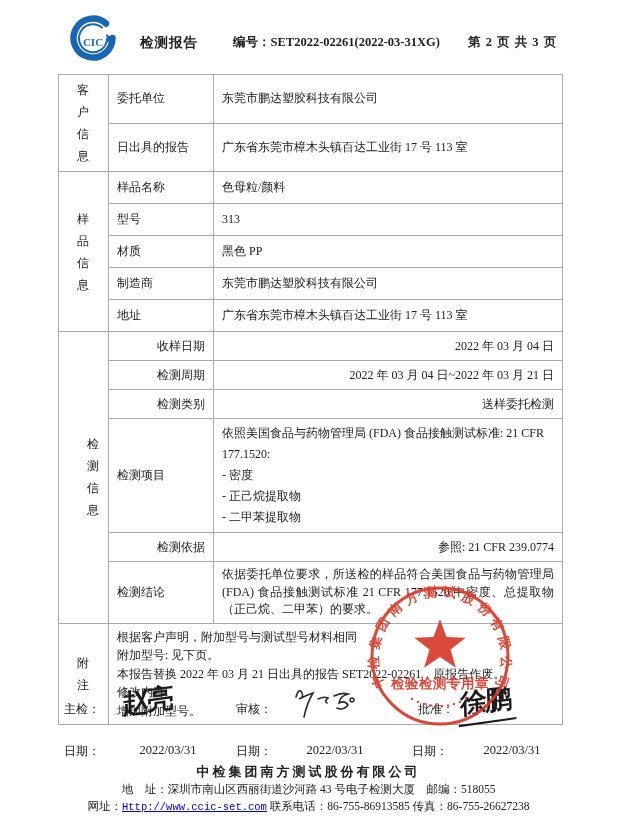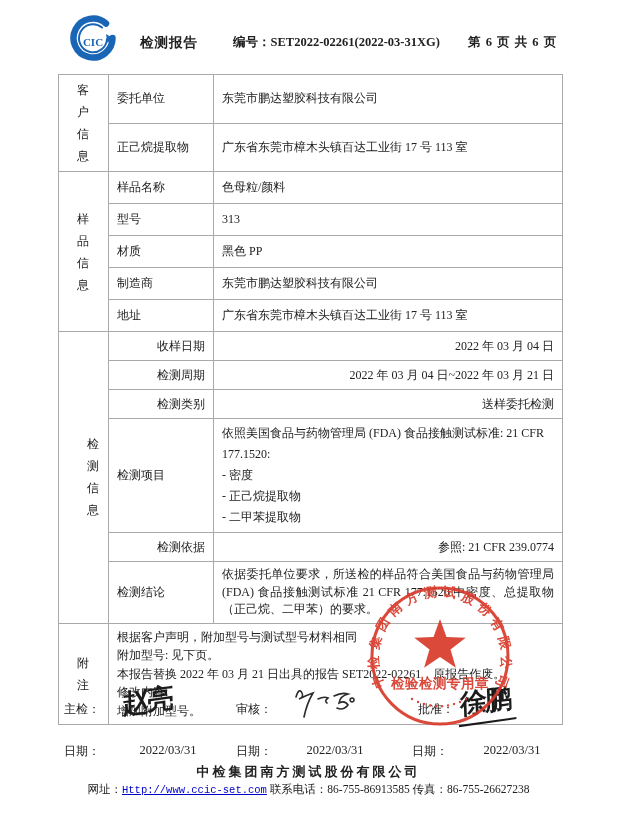--- a/index.html
+++ b/index.html
@@ -84,33 +84,33 @@
     <svg class="logo" viewBox="0 0 62 52">
       <g fill="none" stroke="#1a66b6">
         <path d="M 44 8.5 A 19.5 19.5 0 1 0 50.5 23" stroke-width="6.5" stroke-linecap="round"></path>
         <path d="M 40 12.5 A 14 14 0 1 0 45 24" stroke-width="2" stroke-linecap="round"></path>
         <path d="M 50.5 23 L 44 19 L 45.5 28 Z" fill="#1a66b6" stroke="none"></path>
       </g>
       <text x="31" y="30.5" text-anchor="middle" font-size="11" font-weight="bold" font-family="Liberation Serif, serif" fill="#1a66b6">CIC</text>
     </svg>
     <div class="hdr-title">检测报告</div>
     <div class="hdr-no"><span>编号：</span><span>SET2022-02261(2022-03-31XG)</span></div>
-    <div class="hdr-page">第 6 页 共 6 页</div>
+    <div class="hdr-page">第 2 页 共 3 页</div>
   </div>
 
   <table class="report">
 
     <tbody>
         <tr class="h35">
       <td class="sec" rowspan="2"><span class="vlabel">客户信息</span></td>
       <td class="lab">委托单位</td>
       <td class="val">东莞市鹏达塑胶科技有限公司</td>
     </tr>
     <tr class="h35">
-      <td class="lab">正己烷提取物</td>
+      <td class="lab">日出具的报告</td>
       <td class="val">广东省东莞市樟木头镇百达工业街 17 号 113 室</td>
     </tr>
 
     <tr class="h32">
       <td class="sec" rowspan="5"><span class="vlabel">样品信息</span></td>
       <td class="lab">样品名称</td>
       <td class="val">色母粒/颜料</td>
     </tr>
     <tr class="h32">
       <td class="lab">型号</td>
@@ -220,19 +220,22 @@
       <circle cx="82" cy="123.5" r="1.2"></circle>
         <circle cx="88" cy="122" r="1.2"></circle>
         <circle cx="94" cy="120" r="1.2"></circle>
       <circle cx="100" cy="117" r="1.2"></circle>
     </g>
   </svg>
 
   <div class="footer">
     <div class="co">中检集团南方测试股份有限公司</div>
     <div class="line">
+      <span>地　址：</span><span>深圳市南山区西丽街道沙河路 43 号电子检测大厦</span>　<span>邮编：</span><span>518055</span>
+    </div>
+    <div class="line">
       <span>网址：</span><a href="#">Http://www.ccic-set.com</a>
       <span>联系电话：</span><span>86-755-86913585</span>
       <span>传真：</span><span>86-755-26627238</span>
     </div>
   </div>
 
 </div>
 
 </body></html>

